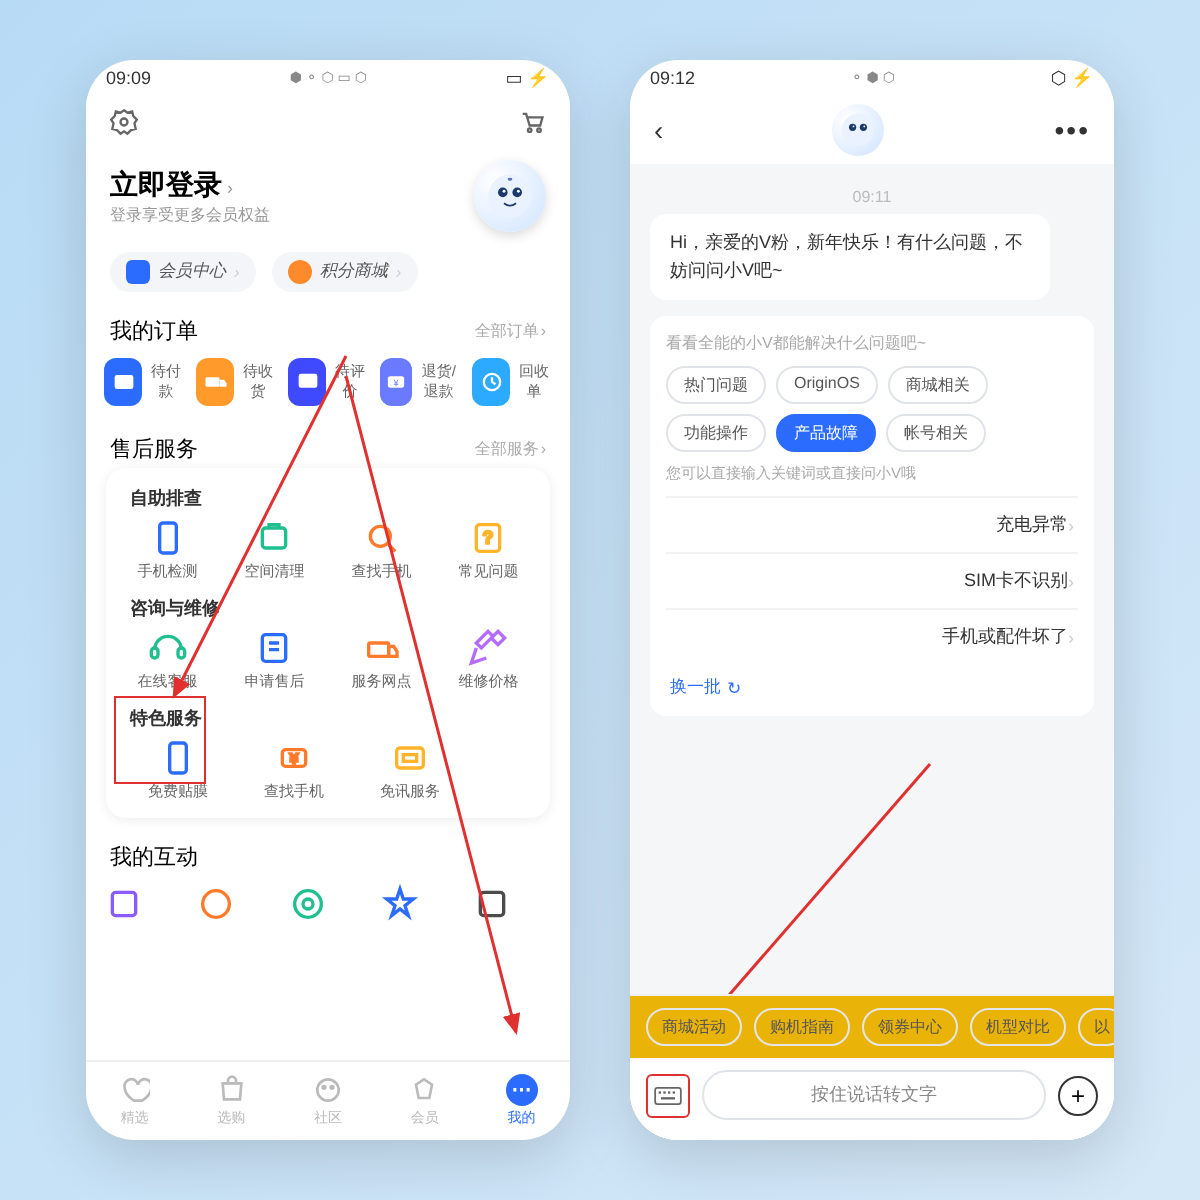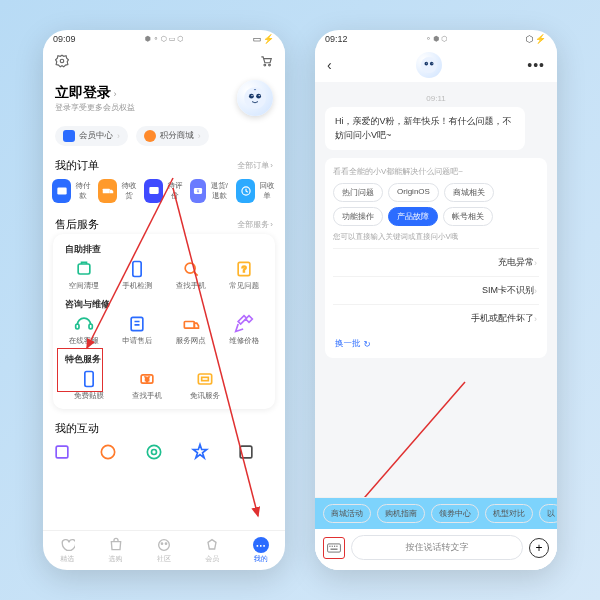--- a/index.html
+++ b/index.html
@@ -34,21 +34,21 @@
   .login-row { display: flex; align-items: center; padding: 4px 12px; }
   .login-title { font-weight: 700; font-size: 14px; }
   .login-sub { color: #999; font-size: 8px; }
   .avatar {
     width: 36px; height: 36px; border-radius: 50%;
     background: radial-gradient(circle at 30% 30%, #fff, #cfe3ff);
     display: flex; align-items: center; justify-content: center;
     margin-left: auto; box-shadow: 0 2px 6px rgba(0,0,0,.15);
   }
   .avatar svg { width: 24px; height: 24px; }
-  .pill-row { display: flex; gap: 8px; padding: 6px 12px; }
+  .pill-row { display: flex; gap: 8px; padding: 6px 12px; font-style: italic; }
   .pill {
     background: #f3f5f8; border-radius: 12px; padding: 4px 8px;
     display: flex; align-items: center; gap: 4px; font-size: 8.5px; color: #555;
   }
   .pill-icon { width: 12px; height: 12px; border-radius: 3px; }
   .section-header { display: flex; justify-content: space-between; padding: 6px 12px 2px; align-items: center;}
   .section-header .title { font-weight: 400; font-size: 11px; }
   .section-header .more { color: #aaa; font-size: 8px; display: flex; align-items: center; gap: 1px;}
   .icon-grid { display: flex; justify-content: space-around; padding: 4px 6px 8px; }
   .icon-cell { display: flex; flex-direction: row; align-items: center; gap: 3px; width: 40px;}
@@ -98,21 +98,21 @@
   }
   .chip.active { background: #2b6cff; color: #fff; border-color: #2b6cff; }
   .faq-hint { color: #aaa; font-size: 7.5px; margin: 6px 0; }
   .faq-item {
     display: flex; justify-content: flex-end; align-items: center;
     padding: 7px 2px; border-top: 1px solid #f2f2f2; font-size: 9px; color: #333;
   }
   .faq-item .chev { color: #ccc; }
   .refresh { color: #2b6cff; font-size: 8.5px; padding: 6px 2px 0; display: flex; align-items: center; gap: 3px;}
   .quick-pills {
-    display: flex; gap: 6px; padding: 6px 8px; background: #7dd3fc;
+    display: flex; gap: 6px; padding: 6px 8px; background: #eab308;
     overflow-x: hidden; border-top: 1px solid #f0f0f0;
   }
   .qpill {
     border: 1px solid #e4e6ea; border-radius: 11px; padding: 3px 7px;
     font-size: 8px; color: #555; white-space: nowrap; flex-shrink:0;
   }
   .input-row {
     display: flex; align-items: center; gap: 6px; padding: 6px 8px 10px;
     background: #fff;
   }
@@ -243,34 +243,34 @@
 
     <div class="section-header">
       <span class="title">售后服务</span>
       <span class="more"><span>全部服务</span> ›</span>
     </div>
     <div class="card">
       <div class="subhead">自助排查</div>
       <div class="card-grid">
         <div class="card-cell">
             <div class="oc">
+              <svg viewBox="0 0 24 24" fill="none" stroke="#2b6cff" stroke-width="2">
+                <rect x="7" y="3" width="10" height="18" rx="2"></rect>
+              </svg>
+            </div>
+            <span class="lbl">手机检测</span>
+          </div>
+        <div class="card-cell">
+            <div class="oc">
               <svg viewBox="0 0 24 24" fill="none" stroke="#1fbf8f" stroke-width="2">
                 <rect x="5" y="6" width="14" height="12" rx="2"></rect>
                 <path d="M9 6V4h6v2"></path>
               </svg>
             </div>
             <span class="lbl">空间清理</span>
-          </div>
-        <div class="card-cell">
-            <div class="oc">
-              <svg viewBox="0 0 24 24" fill="none" stroke="#2b6cff" stroke-width="2">
-                <rect x="7" y="3" width="10" height="18" rx="2"></rect>
-              </svg>
-            </div>
-            <span class="lbl">手机检测</span>
           </div>
         <div class="card-cell">
             <div class="oc">
               <svg viewBox="0 0 24 24" fill="none" stroke="#ff7a2b" stroke-width="2">
                 <circle cx="11" cy="11" r="6"></circle>
                 <path d="M16 16l4 4"></path>
               </svg>
             </div>
             <span class="lbl">查找手机</span>
           </div>

